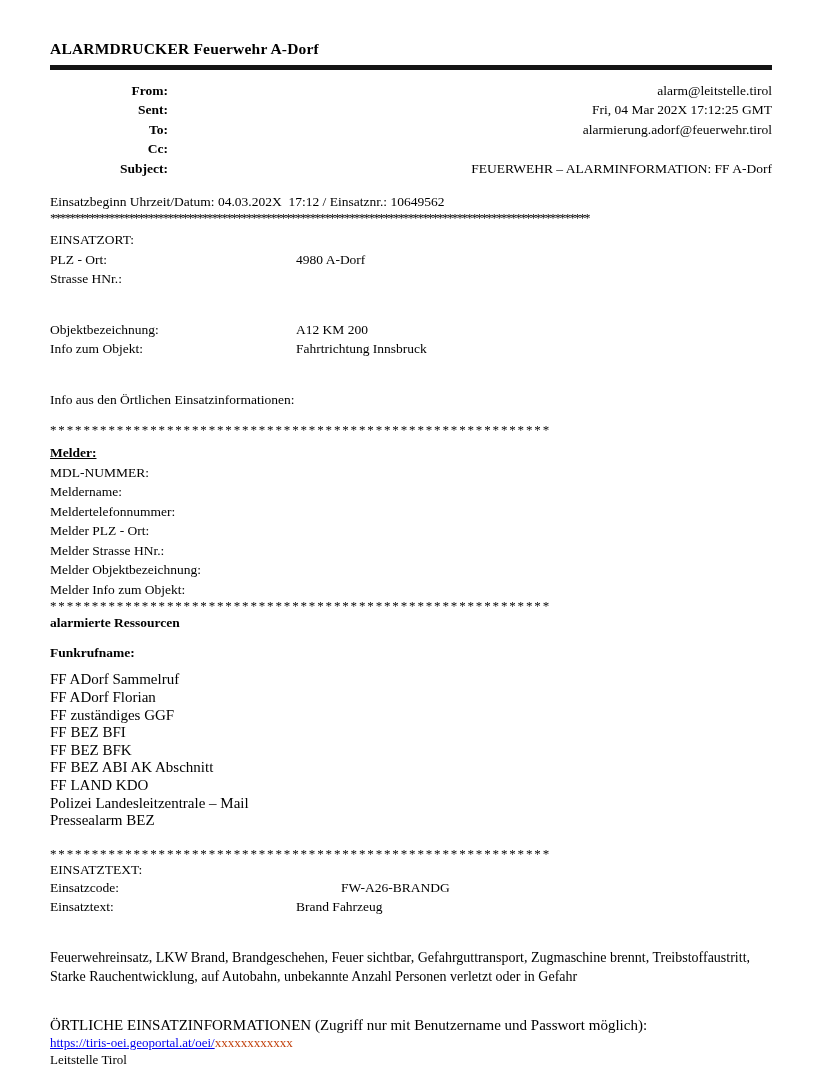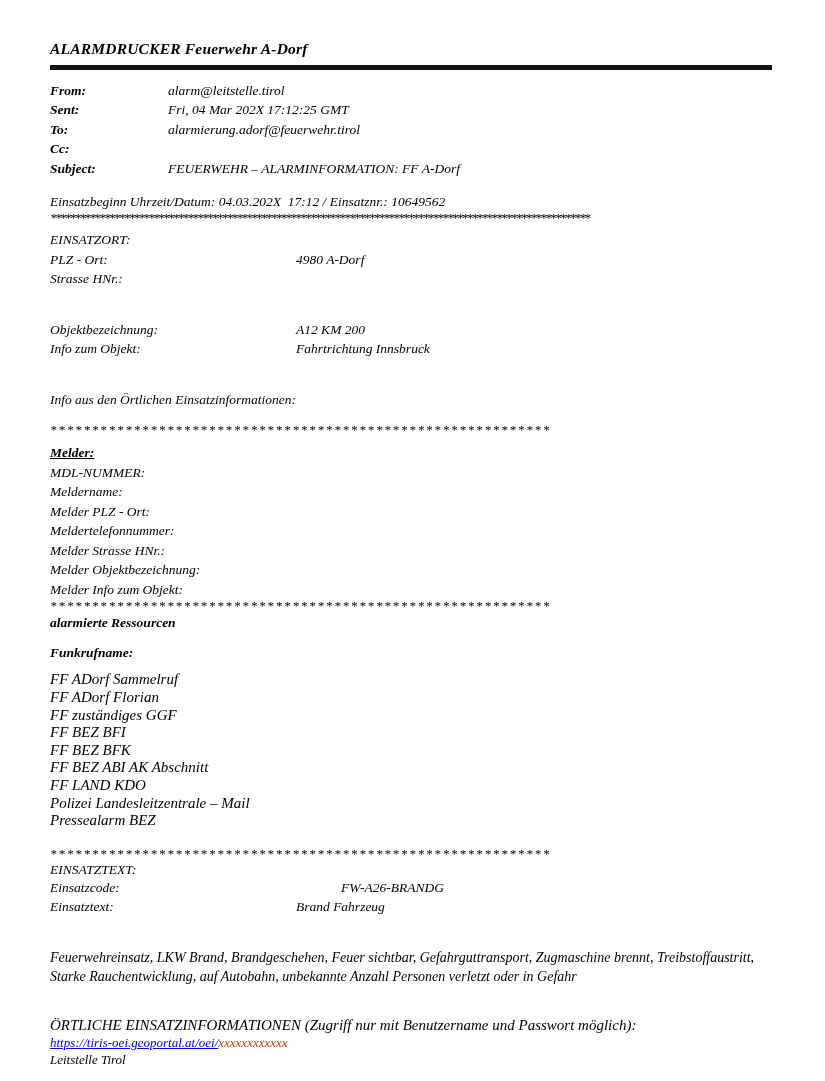--- a/index.html
+++ b/index.html
@@ -10,39 +10,39 @@
     font-family: "Liberation Serif", "DejaVu Serif", serif;
   }
   .page {
     position: relative;
     width: 825px;
     height: 1081px;
     background: #ffffff;
     box-sizing: border-box;
     padding: 38px 53px 0 50px;
     overflow: hidden;
-    font-style: italic;
   }
   .doc-title {
     font-size: 15.5px;
     font-weight: bold;
     line-height: 21px;
     letter-spacing: 0.2px;
   }
   .title-rule {
     margin-top: 6px;
     height: 4.5px;
     background: #141414;
   }
   .email-header { margin-top: 11px; }
   .email-row {
     display: flex;
     font-size: 13.5px;
     line-height: 19.6px;
     white-space: pre-wrap;
+    text-align: right;
   }
   .email-label {
     width: 118px;
     flex: 0 0 118px;
     font-weight: bold;
   }
   .email-value { flex: 1; }
   .line {
     font-size: 13.5px;
     line-height: 19.5px;
@@ -173,22 +173,22 @@
 
   <div class="sp14"></div>
   <div class="divider-spaced">* * * * * * * * * * * * * * * * * * * * * * * * * * * * * * * * * * * * * * * * * * * * * * * * * * * * * * * * * * * *</div>
   <div class="sp6"></div>
 
   <div class="melder-heading">
     <span>Melder:</span>
   </div>
   <div class="line">MDL-NUMMER:</div>
   <div class="line">Meldername:</div>
+  <div class="line">Meldertelefonnummer:</div>
   <div class="line">Melder PLZ - Ort:</div>
-  <div class="line">Meldertelefonnummer:</div>
   <div class="line">Melder Strasse HNr.:</div>
   <div class="line">Melder Objektbezeichnung:</div>
   <div class="line">Melder Info zum Objekt:</div>
   <div class="divider-spaced">* * * * * * * * * * * * * * * * * * * * * * * * * * * * * * * * * * * * * * * * * * * * * * * * * * * * * * * * * * * *</div>
 
   <div class="line bold">alarmierte Ressourcen</div>
   <div class="sp10"></div>
   <div class="line bold">Funkrufname:</div>
   <div class="sp9"></div>
 

